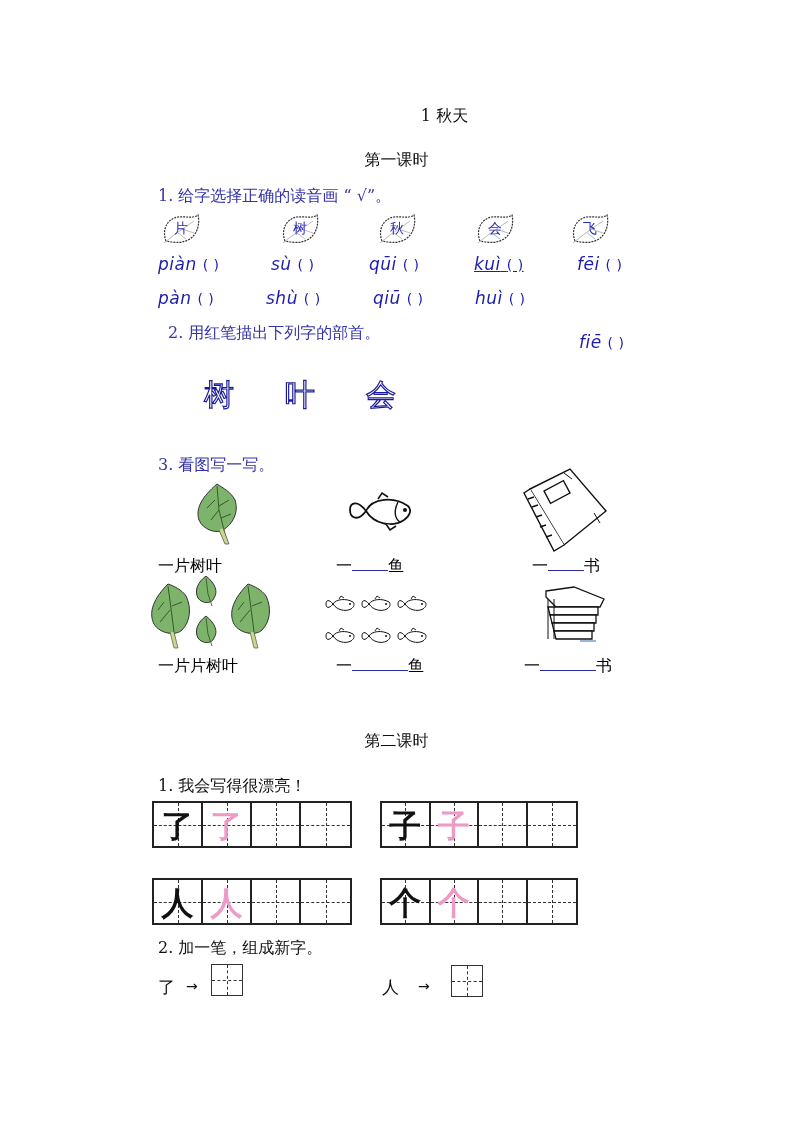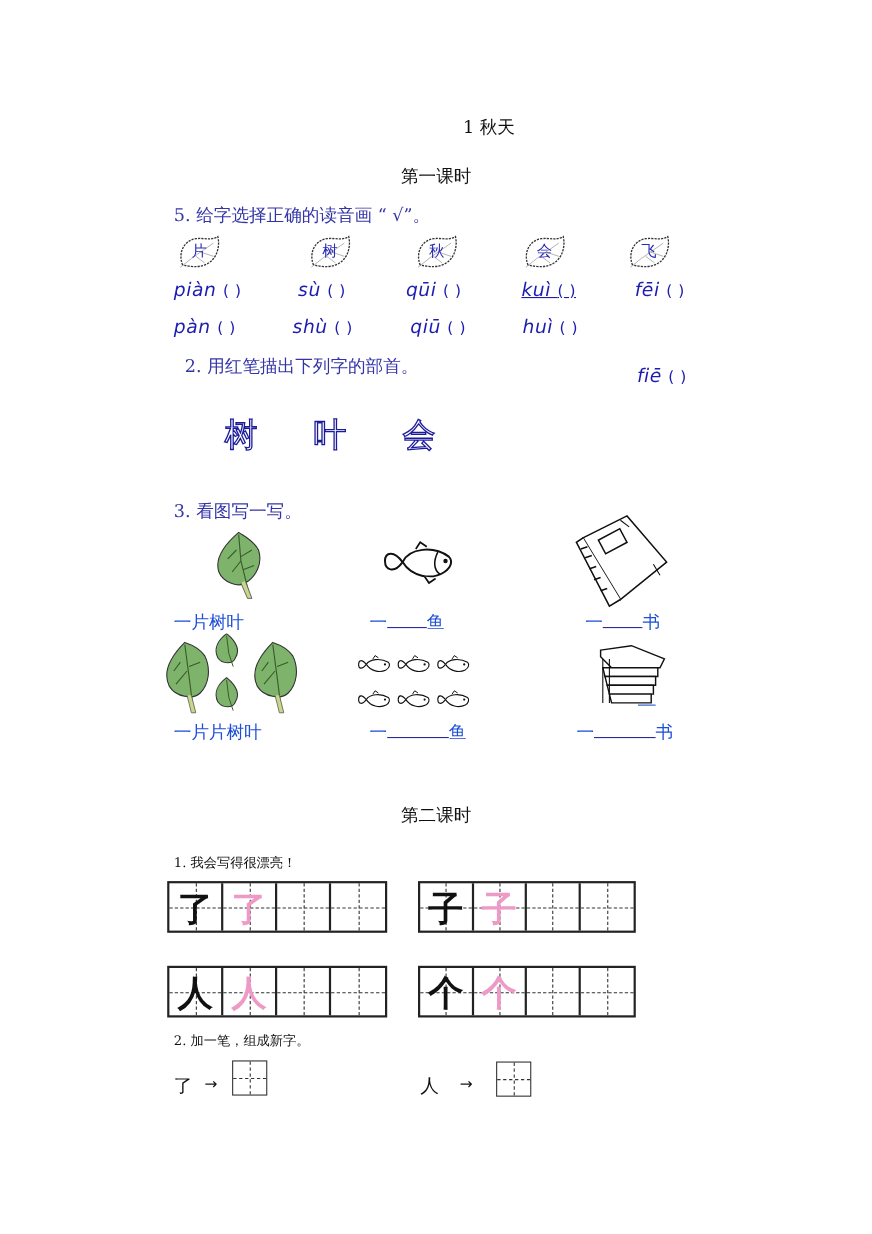--- a/index.html
+++ b/index.html
@@ -1,27 +1,27 @@
 <!DOCTYPE html>
 <html><head>
 <meta charset="utf-8">
 <style>
   html, body { margin: 0; padding: 0; background: #ffffff; }
   body { width: 793px; height: 1122px; position: relative; overflow: hidden;
          font-family: "DejaVu Serif", "Liberation Serif", serif; color: #000; }
   .abs { position: absolute; }
   .title { left: 0; width: 793px; text-align: center; font-size: 16px; color: #111; }
   .q-blue { color: #3434a8; font-size: 16px; }
-  .q-black { color: #111; font-size: 12px; }
+  .q-black { color: #111; font-size: 16px; }
   .pinyin { font-family: "DejaVu Sans", "Liberation Sans", sans-serif; color: #1c1cb0; font-size: 17px; font-style: italic; letter-spacing: 0.5px; }
   .paren { font-family: "DejaVu Sans", sans-serif; color: #1c1cb0; font-size: 14px; font-style: normal; }
   .leaf { width: 42px; height: 32px; }
   .leaf-char { position: absolute; left: 10px; top: 7px; width: 22px; text-align: center; font-size: 14px; color: #2a2ab8; }
   .outline-char { font-size: 30px; color: #fff; -webkit-text-stroke: 1.2px #1a1a9a; font-family: "DejaVu Serif", serif; }
-  .phrase { color: #1d4ed8; font-size: 16px; }
+  .phrase { color: #000000; font-size: 16px; }
   .blank { display: inline-block; border-bottom: 1.5px solid #2a2aa0; height: 14px; vertical-align: baseline; }
   .grid { position: absolute; height: 47px; border: 2px solid #222; display: flex; box-sizing: border-box; }
   .cell { position: relative; width: 49px; height: 100%; border-right: 1px solid #222; box-sizing: border-box; }
   .cell.thick { border-right: 2px solid #222; }
   .cell:last-child { border-right: none; }
   .cell::before { content: ""; position: absolute; left: 0; right: 0; top: 50%; border-top: 1px dashed #333; }
   .cell::after { content: ""; position: absolute; top: 0; bottom: 0; left: 50%; border-left: 1px dashed #333; }
   .cell .ch { position: absolute; left: 0; right: 0; top: 4px; text-align: center; font-size: 32px; line-height: 38px; z-index: 2; font-weight: bold; }
   .ch.black { color: #111; }
   .ch.pink { color: #ee9ac6; }
@@ -29,21 +29,21 @@
   .small-box::before { content: ""; position: absolute; left: 0; right: 0; top: 50%; border-top: 1px dashed #333; }
   .small-box::after { content: ""; position: absolute; top: 0; bottom: 0; left: 50%; border-left: 1px dashed #333; }
   .arrow { font-family: "DejaVu Sans", sans-serif; font-size: 14px; color: #111; }
 </style>
 </head>
 <body>
 
 <div class="abs title" style="top:106px;padding-left:48px;">1 秋天</div>
 <div class="abs title" style="top:150px;">第一课时</div>
 
-<div class="abs q-blue" style="left:158px; top:186px;">5.  给字选择正确的读音画 “ √”。</div>
+<div class="abs q-blue" style="left:158px; top:186px;">1.  给字选择正确的读音画 “ √”。</div>
 
 <div>
   <div class="abs leaf" style="left:160px; top:213px;">
     <svg width="42" height="32" viewBox="0 0 42 32">
         <path d="M6 28 C2 18 6 6 18 4 C26 3 32 6 38 2 C40 10 38 22 28 27 C20 31 12 29 6 28 Z" fill="#fff" stroke="#333" stroke-width="1.2" stroke-dasharray="2 1"></path>
         <path d="M4 30 L14 22 M14 22 L34 8 M18 20 L26 26 M22 16 L34 20" stroke="#aaa" stroke-width="0.8" fill="none"></path>
       </svg>
     <span class="leaf-char">片</span>
   </div>
   <div class="abs leaf" style="left:279px; top:213px;">

